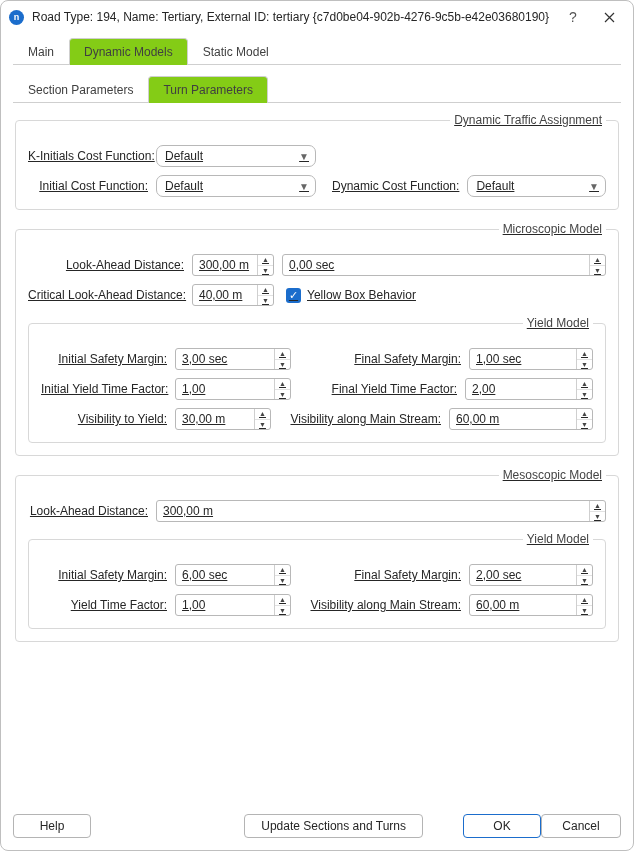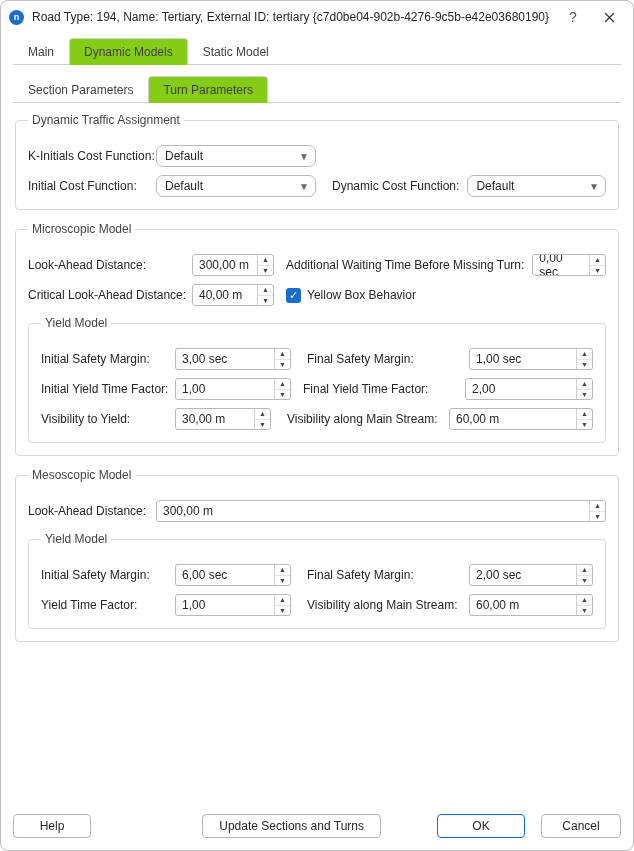--- a/index.html
+++ b/index.html
@@ -50,20 +50,21 @@
     border-radius: 3px;
   }
 
   
   .content {
     flex: 1;
     display: flex;
     flex-direction: column;
     padding: 0 12px;
     overflow: hidden;
+    text-align: right;
   }
 
   
   .tabs {
     display: flex;
     border-bottom: 1px solid #cfcfcf;
     margin-top: 4px;
   }
   .tab {
     padding: 6px 14px;
@@ -84,20 +85,21 @@
     display: flex;
     border-bottom: 1px solid #cfcfcf;
     margin-top: 10px;
   }
 
   
   .panel {
     flex: 1;
     overflow: auto;
     padding: 10px 2px 0 2px;
+    text-decoration: underline;
   }
   fieldset {
     border: 1px solid #d8d8d8;
     border-radius: 4px;
     margin: 0 0 12px 0;
     padding: 10px 12px 12px 12px;
   }
   legend {
     padding: 0 4px;
     font-size: 12px;
@@ -190,21 +192,21 @@
     justify-content: center;
     color: #fff;
     font-size: 11px;
   }
 
   
   .button-bar {
     display: flex;
     align-items: center;
     padding: 10px 12px 12px 12px;
-    gap: 16px;
+    gap: 0;
   }
   .btn {
     height: 24px;
     padding: 0 16px;
     border: 1px solid #b4b4b4;
     border-radius: 4px;
     background: #fff;
     cursor: pointer;
     font-size: 12px;
     display: flex;
@@ -272,21 +274,20 @@
       <legend>Microscopic Model</legend>
       <div class="row">
         <span class="lbl" style="width:156px">Look-Ahead Distance:</span>
         <div class="spinner" style="width:82px">
           <span class="val">300,00 m</span>
           <span class="arrows">
               <span class="arrow">▲</span>
               <span class="arrow">▼</span>
             </span>
         </div>
-        <span class="lbl" style="margin-left:4px">Additional Waiting Time Before Missing Turn:</span>
         <div class="spinner" style="flex:1">
           <span class="val">0,00 sec</span>
           <span class="arrows">
               <span class="arrow">▲</span>
               <span class="arrow">▼</span>
             </span>
         </div>
       </div>
       <div class="row">
         <span class="lbl" style="width:156px">Critical Look-Ahead Distance:</span>
@@ -415,15 +416,15 @@
       </fieldset>
     </fieldset>
 
   </div>
 </div>
 
 <div class="button-bar">
   <div class="btn" style="width:78px">Help</div>
   <div class="spacer"></div>
   <div class="btn">Update Sections and Turns</div>
-  <div class="btn default" style="width:88px;margin-left:40px">OK</div>
+  <div class="btn default" style="width:78px;margin-left:40px">OK</div>
   <div class="btn" style="width:80px">Cancel</div>
 </div>
 
 </body></html>

